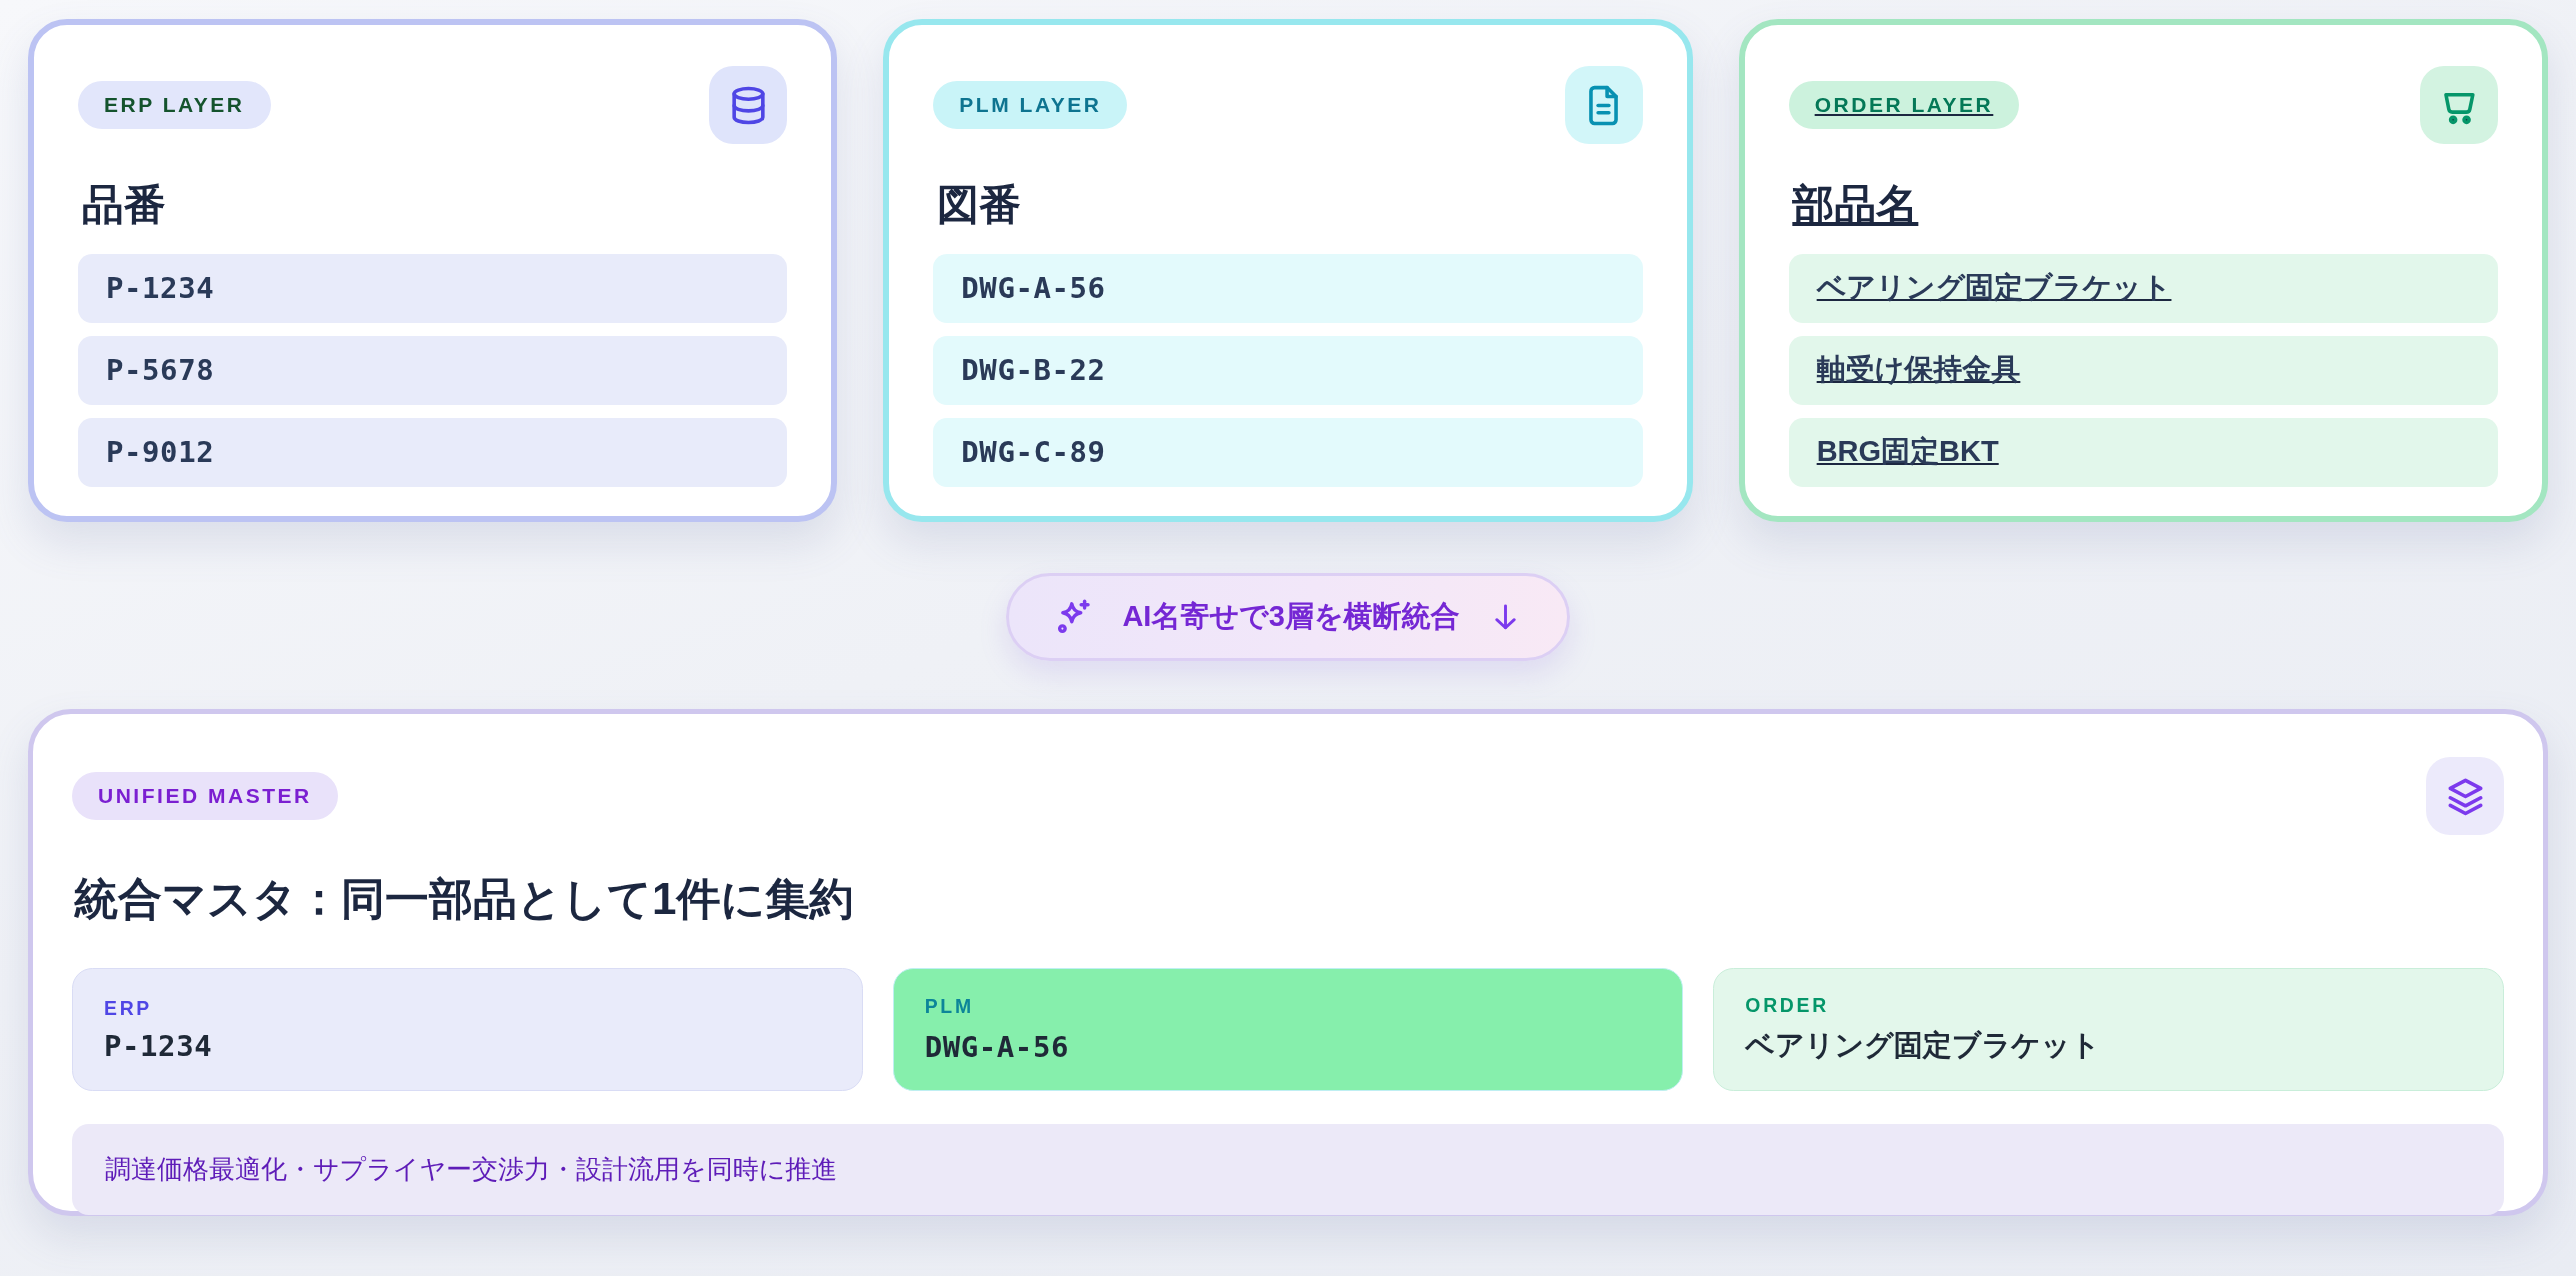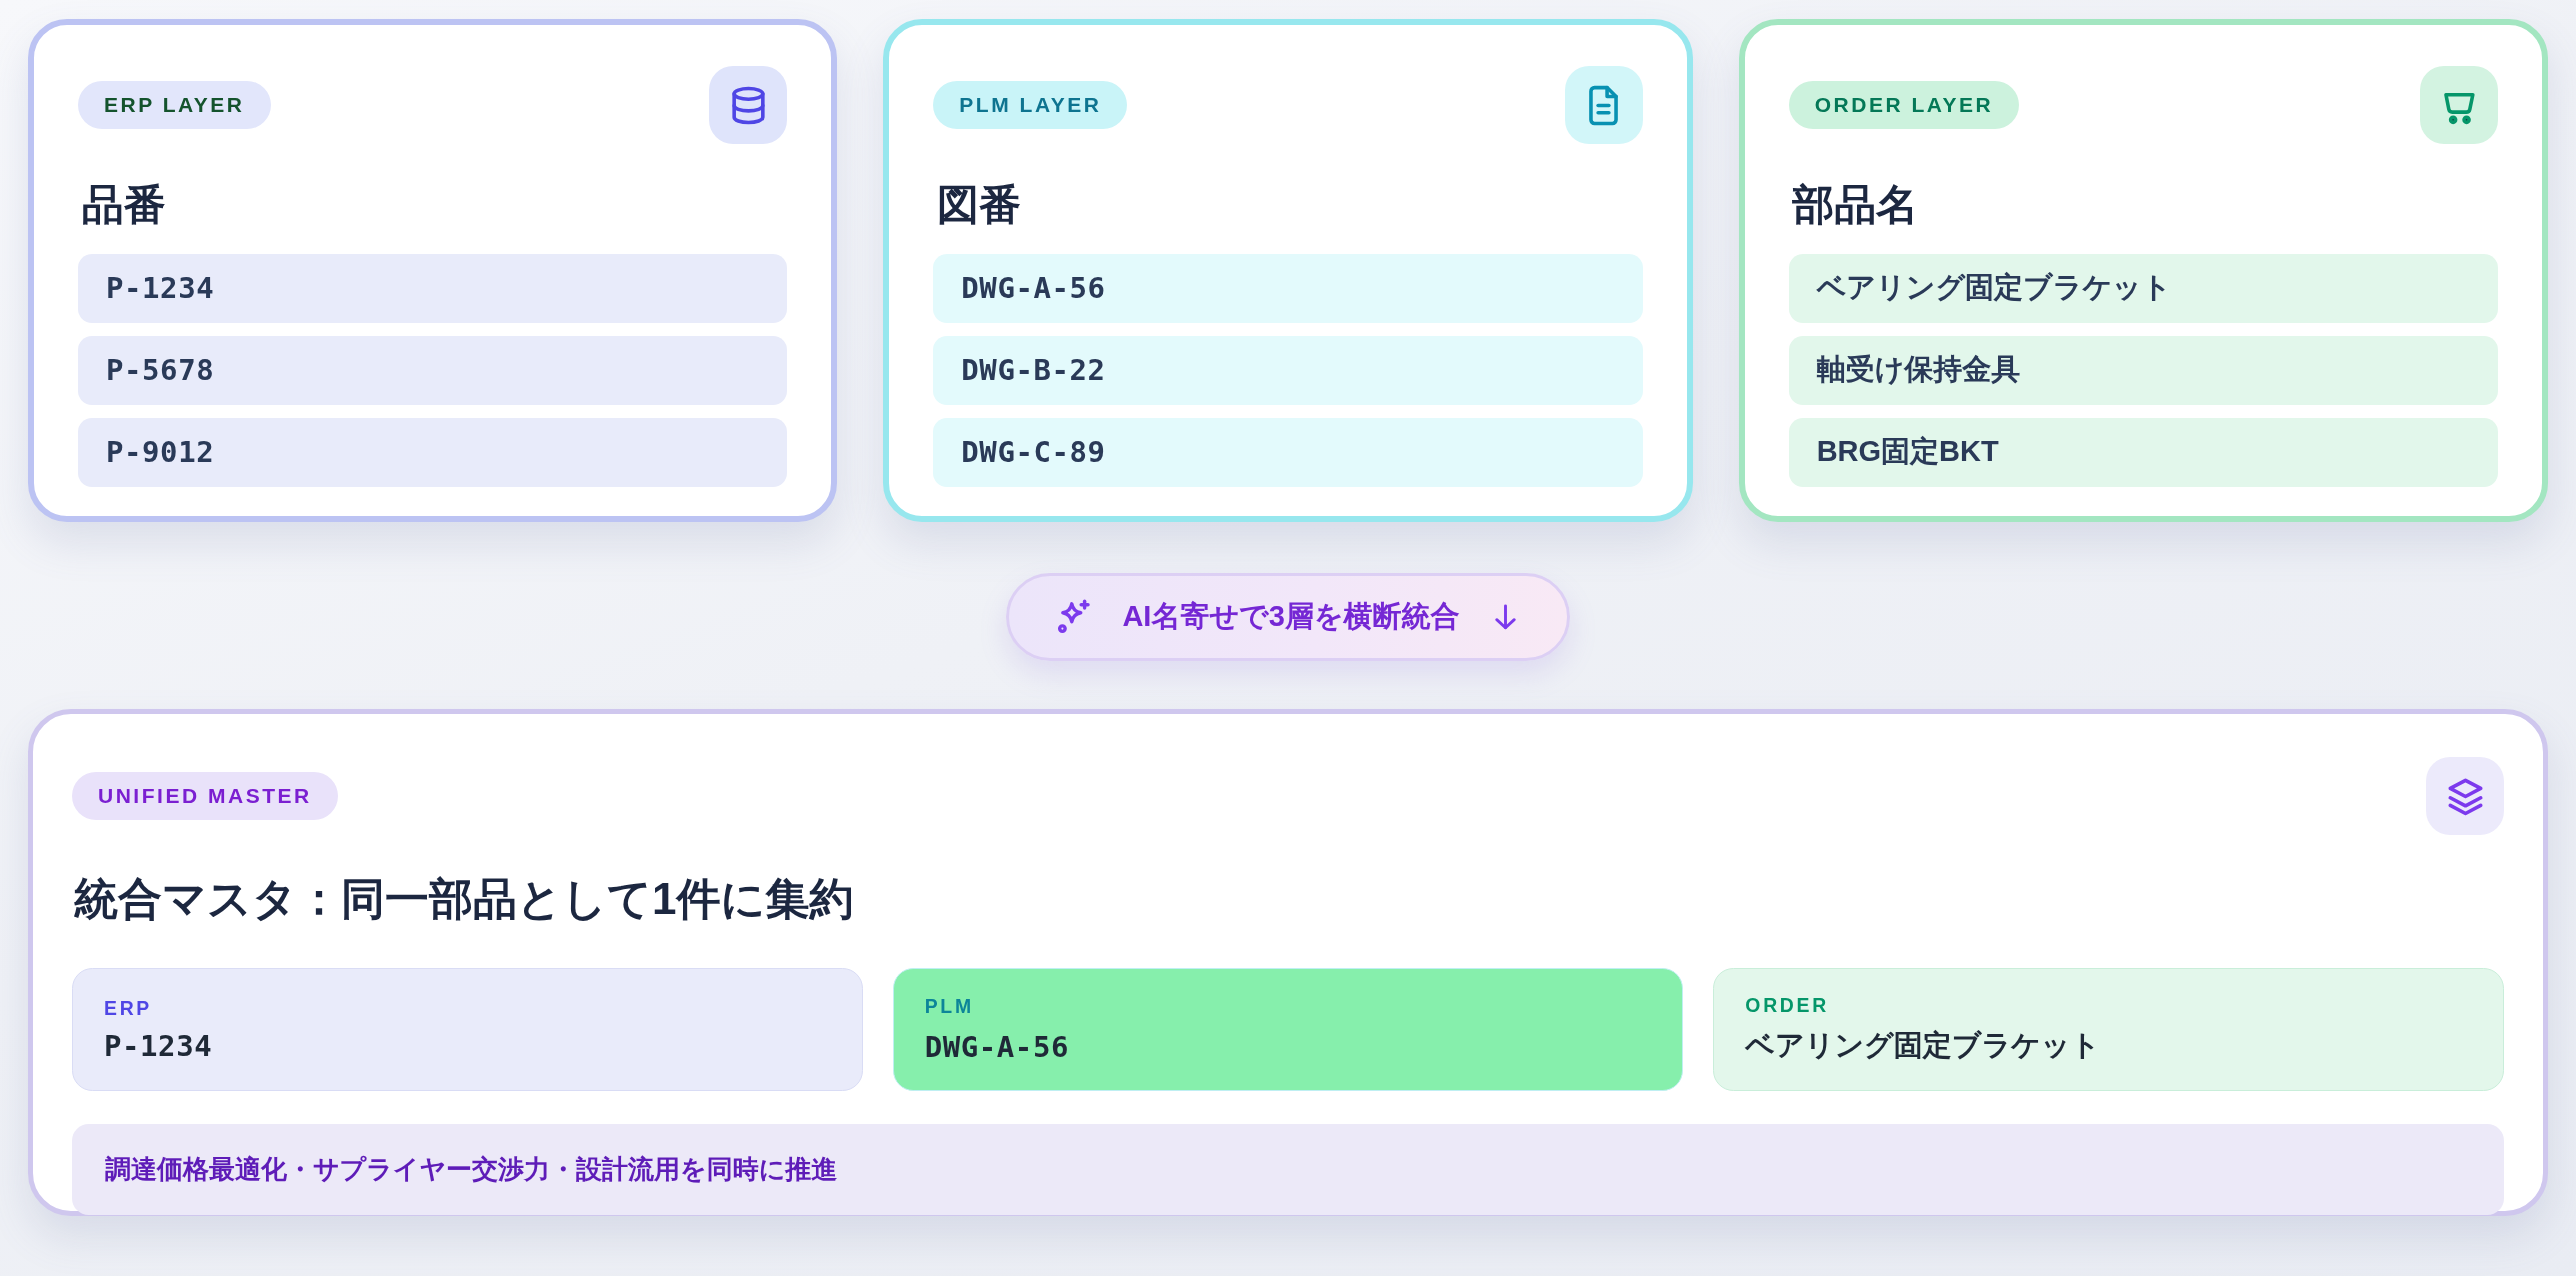--- a/index.html
+++ b/index.html
@@ -15,21 +15,21 @@
   
   .top-row{display:flex;gap:46px;}
   .card{
     background:#ffffff;border-radius:39px;
     box-shadow:0 20.4px 42px rgba(99,110,160,0.16);
     box-sizing:border-box;
   }
   .layer-card{flex:1;height:503px;padding:41px 44px;border:6.5px solid transparent;}
   .card-erp  {border-color:#bcc3f3;}
   .card-plm  {border-color:#97e7ee;}
-  .card-order{border-color:#a3e6c1;}
+  .card-order{border-color:#a3e6c1;text-decoration:underline;}
 
   .card-head{display:flex;align-items:center;justify-content:space-between;}
   .badge{
     display:inline-block;border-radius:924px;
     font-size:21px;font-weight:800;letter-spacing:0.12em;
     padding:12px 26px;white-space:nowrap;
   }
   .card-erp   .badge{background:#e2e6fb;color:#14532d;}
   .card-plm   .badge{background:#c9f4f8;color:#0e7490;}
   .card-order .badge{background:#ccf2dd;color:#047857;}
@@ -93,21 +93,21 @@
   .field-plm  {background:#86efac;border-color:#bfeff2;justify-content:space-between;}
   .field-order{background:#e3f7eb;border-color:#c9eeda;}
   .field-label{font-size:19.4px;font-weight:800;letter-spacing:0.14em;}
   .field-erp   .field-label{color:#4f46e5;}
   .field-plm   .field-label{color:#0c8599;}
   .field-order .field-label{color:#059669;}
   .field-value{font-size:29px;font-weight:800;color:#1f2937;}
 
   .note{
     margin-top:33px;background:#ece9f8;border-radius:16.7px;
-    padding:28px 33px;font-size:26px;font-weight:700;color:#5e1cb8;
+    padding:28px 33px;font-size:26px;font-weight:400;color:#5e1cb8;
   }
 
   svg{fill:none;stroke-width:2;stroke-linecap:round;stroke-linejoin:round;}
 </style>
 </head>
 <body>
 
 <div class="stage">
 
   <div class="top-row">

